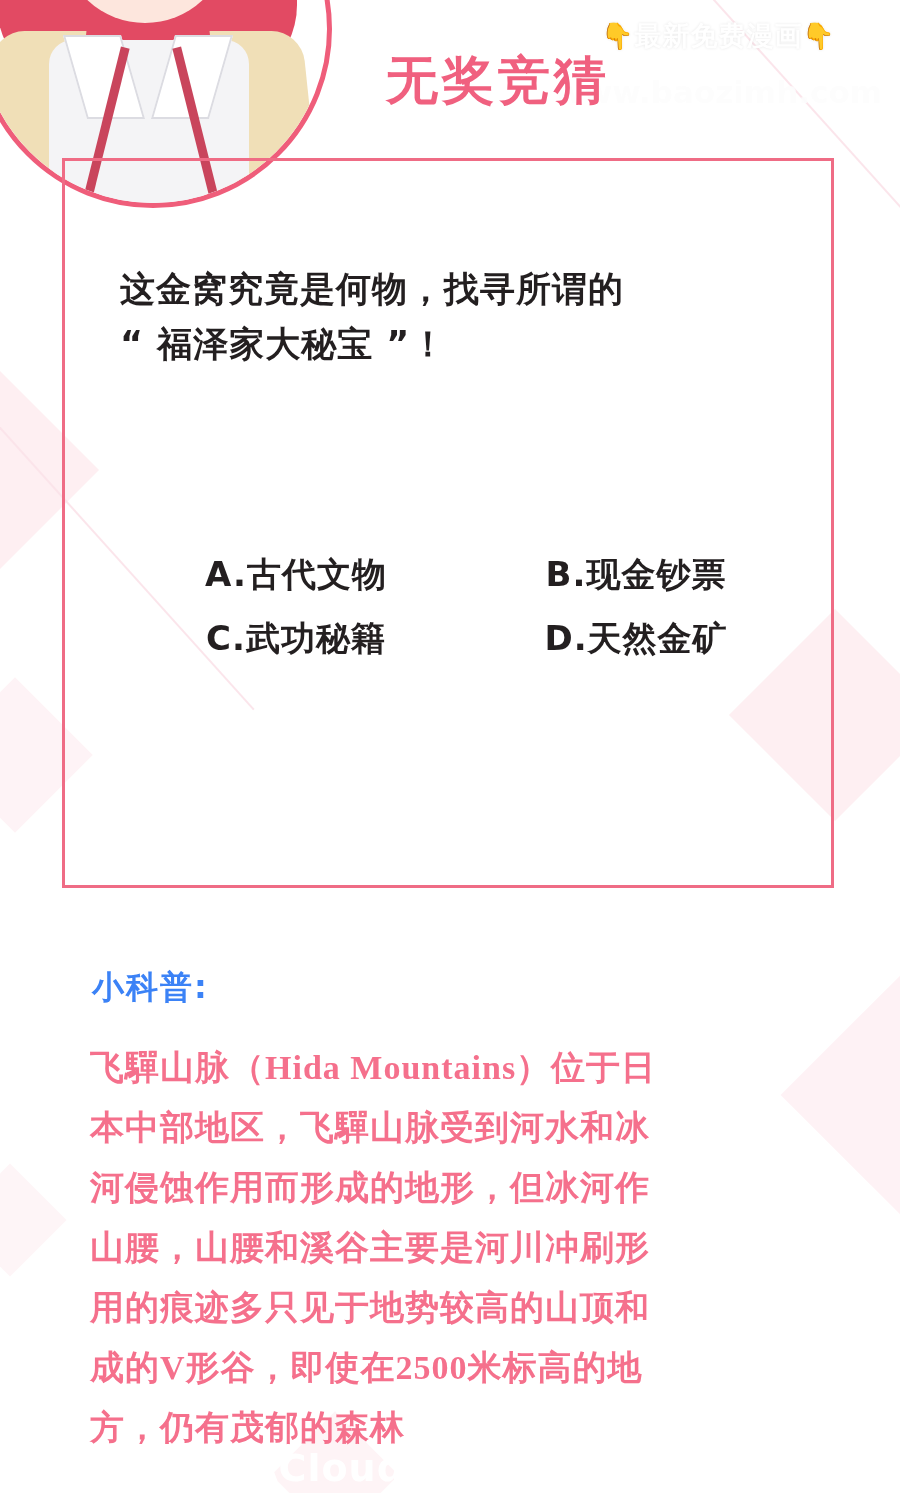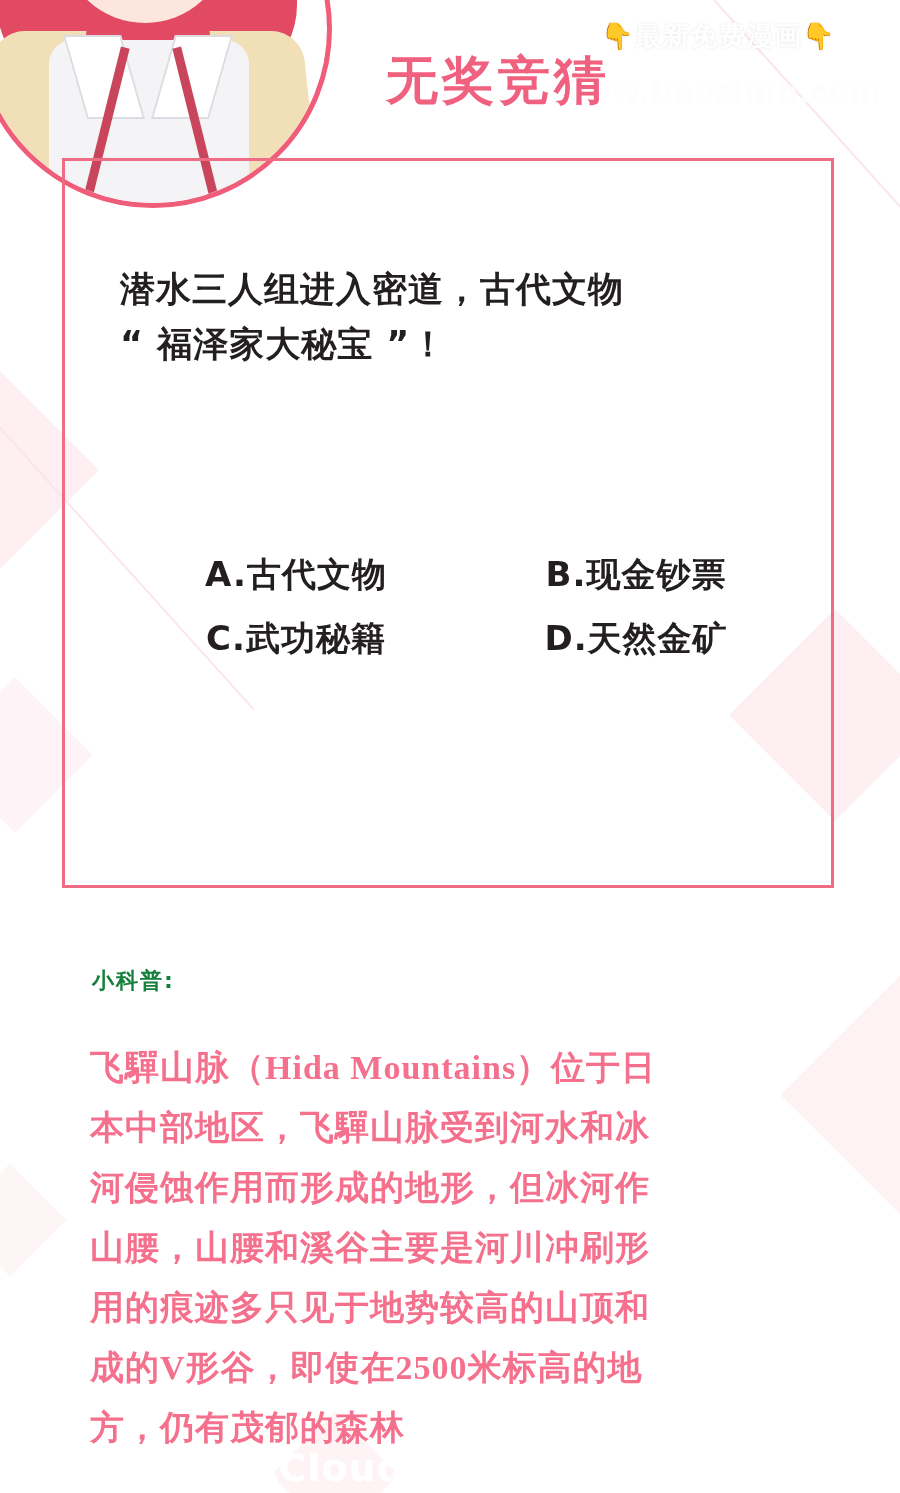--- a/index.html
+++ b/index.html
@@ -200,23 +200,23 @@
     color: #231f20;
     letter-spacing: 1px;
     white-space: nowrap;
   }
 
   
   .trivia-title {
     position: absolute;
     left: 92px;
     top: 966px;
-    font-size: 22px;
-    font-weight: bold;
-    color: #15803d;
+    font-size: 32px;
+    font-weight: bold;
+    color: #3b82f6;
     letter-spacing: 2px;
   }
   .trivia-body {
     position: absolute;
     left: 90px;
     top: 1038px;
     width: 740px;
     font-size: 34px;
     line-height: 60px;
     font-weight: bold;
@@ -285,21 +285,21 @@
       <span class="hand">👇</span><span>最新免费漫画</span><span class="hand">👇</span>
     </div>
     <div class="wm-line2">www.baozimh.com</div>
   </div>
 
   <div class="quiz-title">无奖竞猜</div>
 
   <div class="quiz-box"></div>
 
   <div class="quiz-question">
-    <span class="ln">潜水三人组进入密道，古代文物</span>
+    <span class="ln">这金窝究竟是何物，找寻所谓的</span>
     <span class="ln">“ 福泽家大秘宝 ”！</span>
   </div>
 
   <div class="options">
     <div class="opt-row">
       <div class="opt">A.古代文物</div>
       <div class="opt">B.现金钞票</div>
     </div>
     <div class="opt-row">
       <div class="opt">C.武功秘籍</div>

